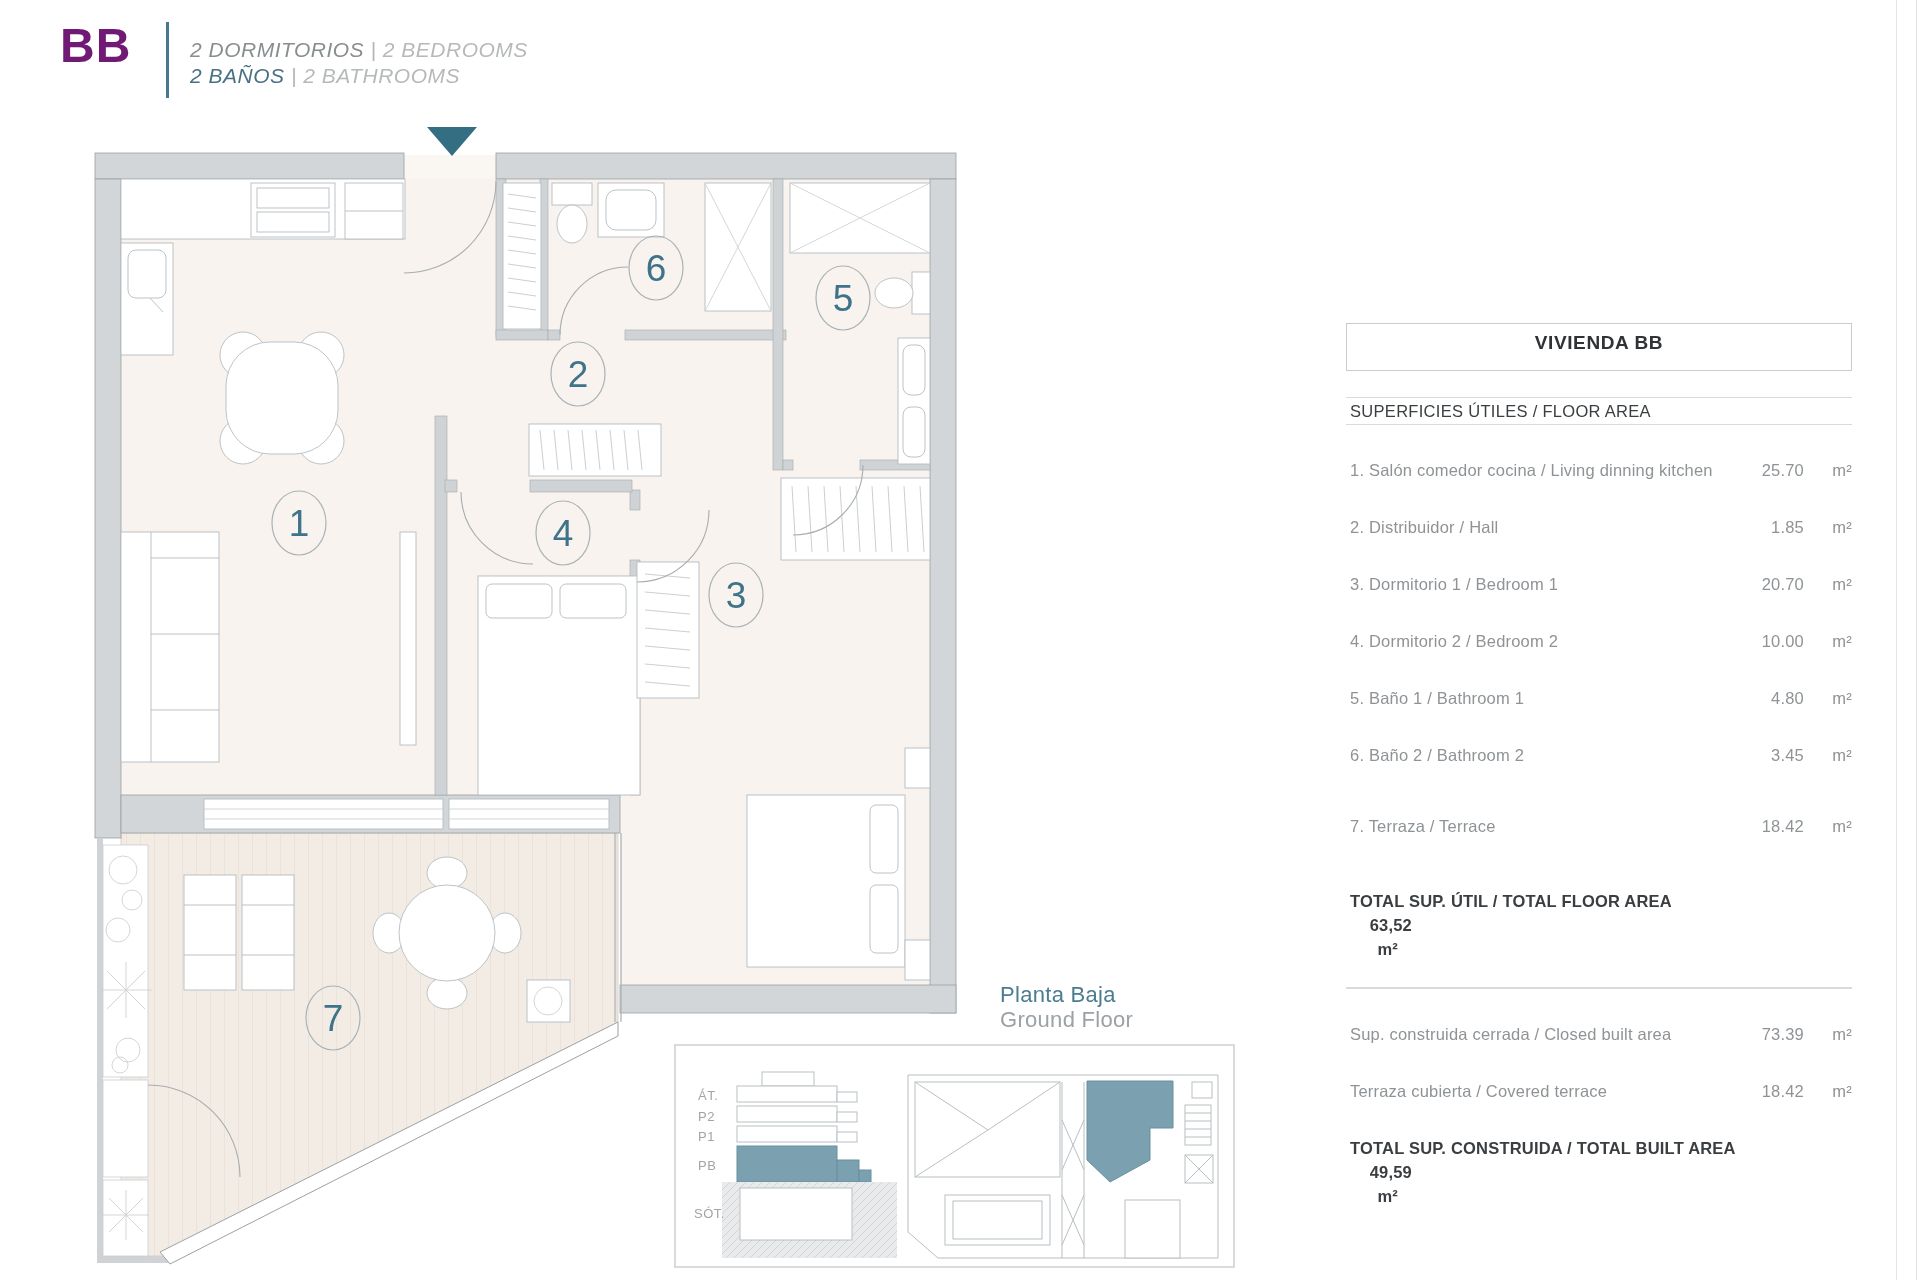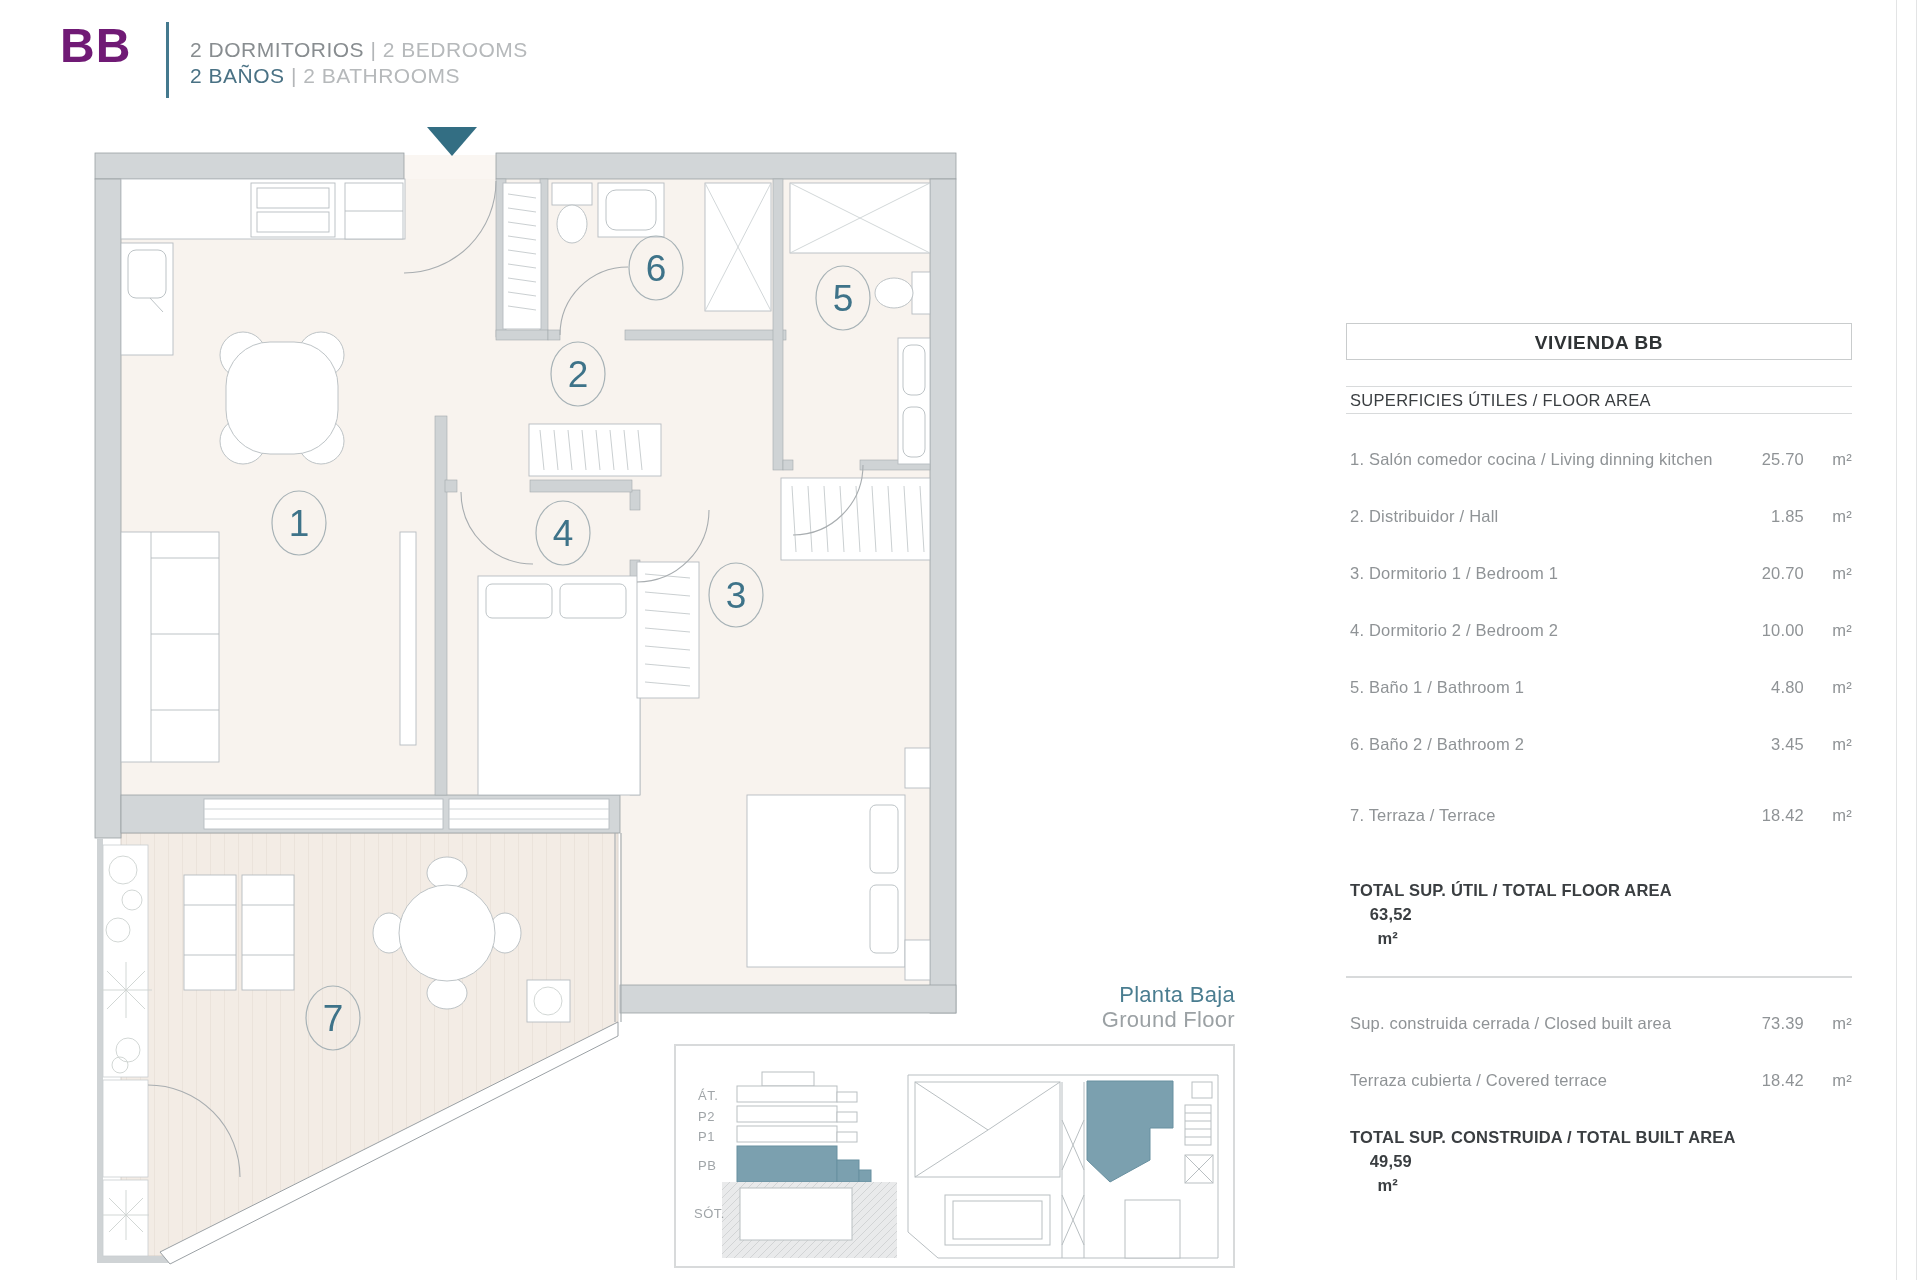--- a/index.html
+++ b/index.html
@@ -1,40 +1,40 @@
 <!DOCTYPE html>
 <html><head>
 <meta charset="utf-8">
 <style>
   html,body{margin:0;padding:0;background:#ffffff;}
   .canvas{position:relative;width:1920px;height:1280px;background:#ffffff;overflow:hidden;
           font-family:"Liberation Sans", sans-serif;}
   
   .logo{position:absolute;left:60px;top:18px;font-size:48px;font-weight:bold;color:#701a75;letter-spacing:1px;}
   .logo-divider{position:absolute;left:166px;top:22px;width:3px;height:76px;background:#44798e;}
-  .hline{position:absolute;left:190px;font-size:21px;letter-spacing:.5px;white-space:nowrap;}
+  .hline{position:absolute;left:190px;font-size:21px;letter-spacing:.5px;white-space:nowrap;font-style:italic;}
   .hline1{top:38px;}
   .hline2{top:64px;}
   .t-es1{color:#888d90;} .t-sep{color:#b3b6b8;} .t-en{color:#b6b9bb;} .t-es2{color:#497184;}
   
   .edge1{position:absolute;left:1896px;top:0;width:1px;height:1280px;background:#e3e4e5;}
   .edge2{position:absolute;left:1916px;top:0;width:1px;height:1280px;background:#e3e4e5;}
   
   .area-table{position:absolute;left:1346px;top:323px;width:506px;color:#8f9396;font-size:16.5px;letter-spacing:.2px;}
-  .vt-title{box-sizing:border-box;border:1px solid #c9cccd;height:37px;line-height:38px;text-align:center;
+  .vt-title{box-sizing:border-box;border:1px solid #c9cccd;height:48px;line-height:38px;text-align:center;
             font-size:19px;font-weight:bold;color:#2f3335;letter-spacing:.6px;}
   .rule{border:none;border-top:1px solid #d8dadb;margin:0;}
   .sec-head{color:#3a3e41;font-size:16.5px;padding:4px 0 3px 4px;letter-spacing:.3px;}
   .row{display:flex;align-items:baseline;line-height:24px;padding-left:4px;margin-top:33px;}
   .row .lbl{flex:1;}
   .row .val{width:62px;text-align:right;}
   .row .unit{width:48px;text-align:right;}
   .row.dark{color:#3a3e41;font-weight:bold;flex-direction:column;} .gap14{height:14px;} .gap26{height:26px;} .gap18{height:18px;}
   
-  .caption{position:absolute;left:1000px;top:982px;width:235px;text-align:right;line-height:25px;font-size:22px;letter-spacing:.3px;}
+  .caption{position:absolute;left:1000px;top:982px;width:235px;line-height:25px;font-size:22px;letter-spacing:.3px;}
   .cap-es{color:#4a7d90;}
   .cap-en{color:#9ba1a4;}
   svg{position:absolute;left:0;top:0;}
   svg text{font-family:"Liberation Sans", sans-serif;}
   .roomnum{fill:#3e7389;font-size:37px;}
   .lvl{fill:#a0a5a8;font-size:13px;letter-spacing:.5px;}
 </style>
 </head>
 <body>
 

